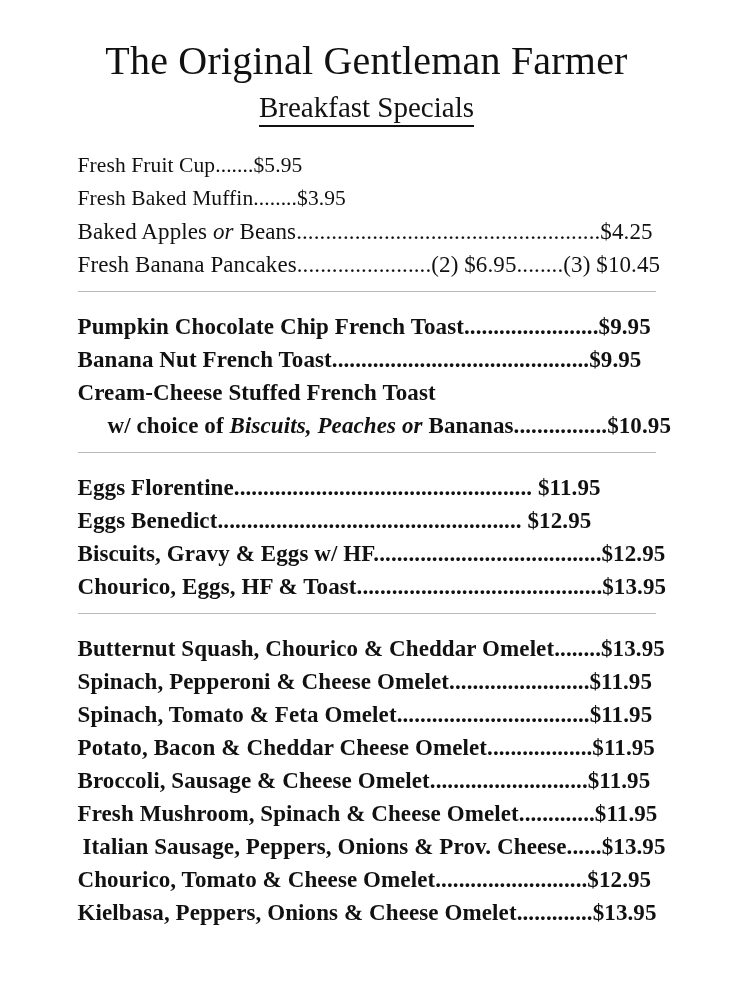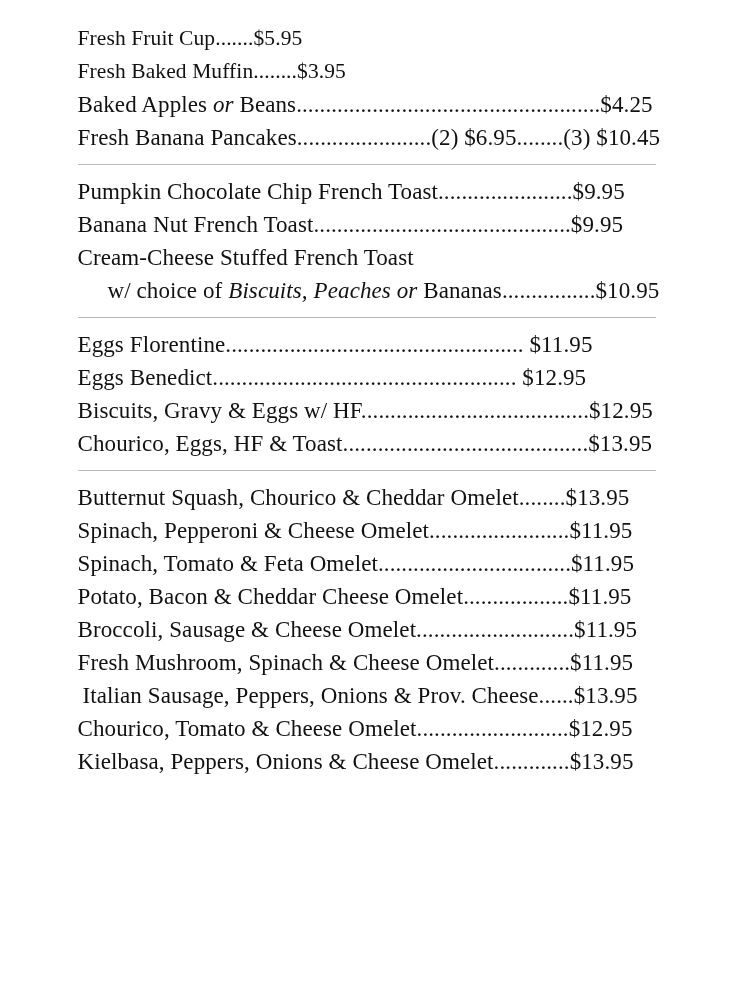--- a/index.html
+++ b/index.html
@@ -57,21 +57,22 @@
     padding-top: 22px;
   }
 
   .section {
     margin: 0;
     padding: 0;
   }
   .section + .section {
     border-top: 1px solid #b9b9b9;
     margin-top: 10px;
-    padding-top: 10px;
+    padding-top: 18px;
+    font-weight: bold;
   }
 
   .menu-line {
     font-size: 23px;
     line-height: 33px;
     white-space: nowrap;
     letter-spacing: 0.1px;
   }
   .menu-line.indent {
     padding-left: 30px;
@@ -93,20 +94,26 @@
 
   em, .ital {
     font-style: italic;
   }
 </style>
 </head>
 <body>
 
 <div class="page">
 
+  <div class="header">
+    <h1 class="menu-title">The Original Gentleman Farmer</h1>
+    <div class="menu-subtitle-wrap">
+      <span class="menu-subtitle">Breakfast Specials</span>
+    </div>
+  </div>
 
   <div class="menu-body" id="menu-body">
       <div class="section">
         <div class="dual-line">
           <span>Fresh Fruit Cup.......$5.95</span>
           <span>Fresh Baked Muffin........$3.95</span>
         </div>
         <div class="menu-line">Baked Apples <em class="ital">or</em> Beans....................................................$4.25</div>
         <div class="menu-line">Fresh Banana Pancakes.......................(2) $6.95........(3) $10.45</div>
       </div>

